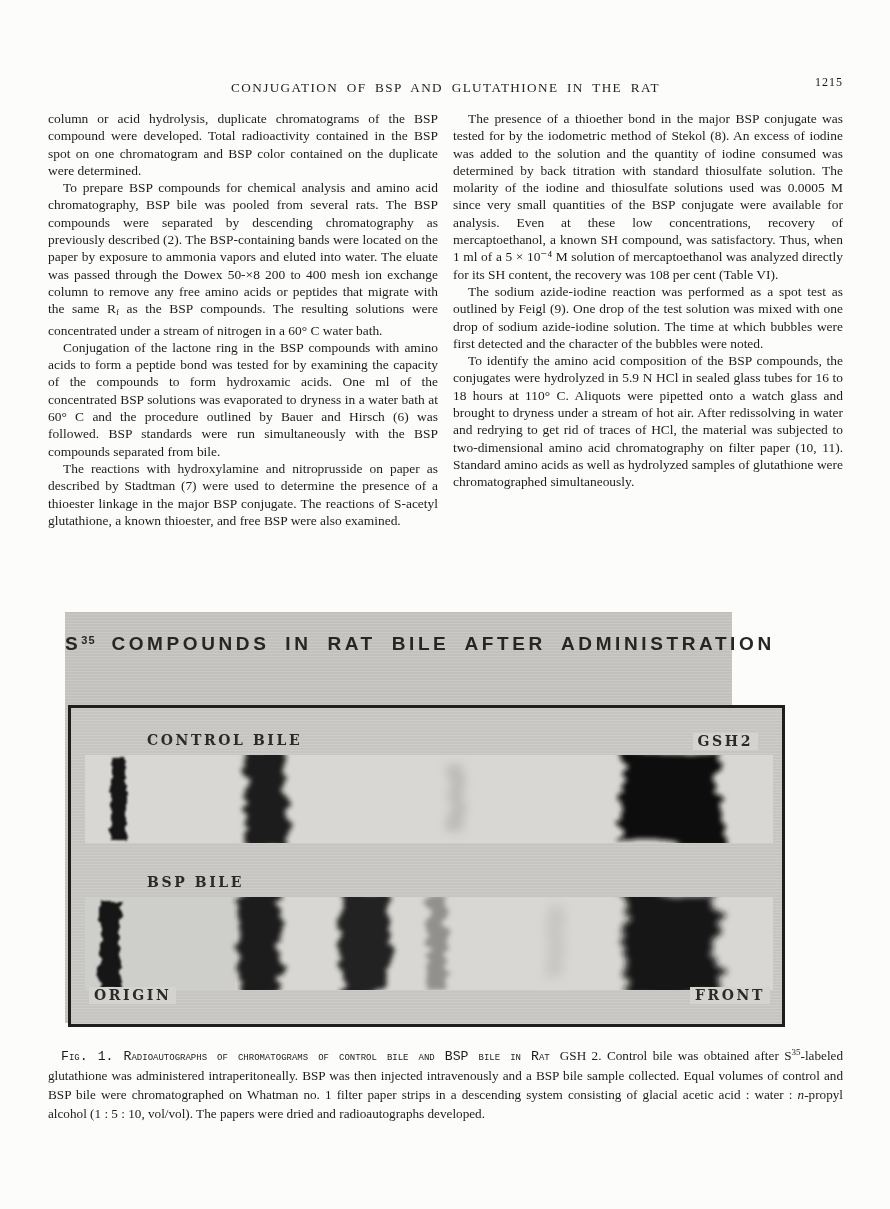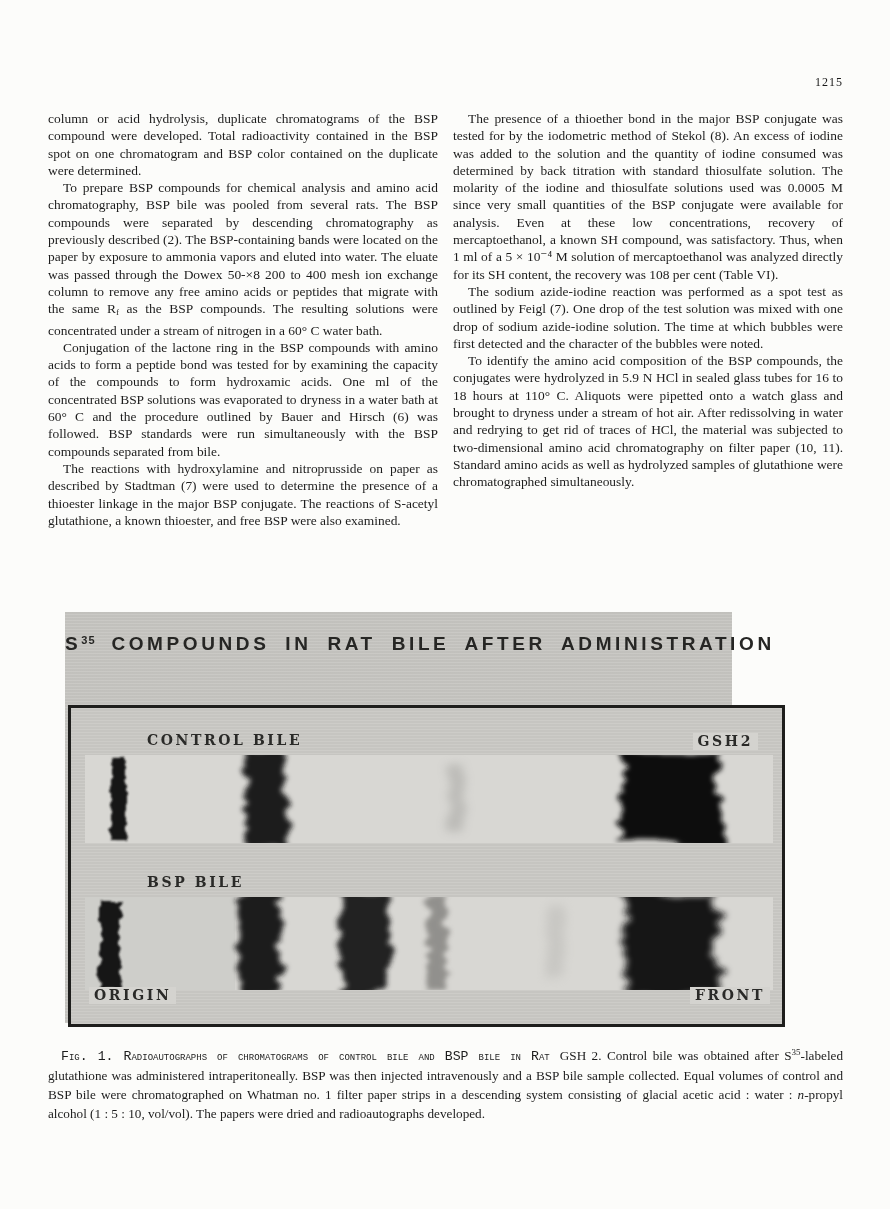--- a/index.html
+++ b/index.html
@@ -125,33 +125,34 @@
       <feTurbulence type="fractalNoise" baseFrequency="0.02 0.08" numOctaves="2" seed="17" result="n"></feTurbulence>
       <feDisplacementMap in="SourceGraphic" in2="n" scale="14"></feDisplacementMap>
       <feGaussianBlur stdDeviation="5"></feGaussianBlur>
     </filter>
   </defs>
 </svg>
 
 <div class="page">
 
   <div class="running-head">
+    <span class="rh-title">CONJUGATION OF BSP AND GLUTATHIONE IN THE RAT</span>
     <span class="rh-page">1215</span>
   </div>
 
   <div class="columns">
     <div class="col">
       <p class="noindent">column or acid hydrolysis, duplicate chromatograms of the BSP compound were developed. Total radioactivity contained in the BSP spot on one chromatogram and BSP color contained on the duplicate were determined.</p>
       <p><span>To prepare BSP compounds for chemical analysis and amino acid chromatography, BSP bile was pooled from several rats. The BSP compounds were separated by descending chromatography as previously described (2). The BSP-containing bands were located on the paper by exposure to ammonia vapors and eluted into water. The eluate was passed through the Dowex 50-×8 200 to 400 mesh ion exchange column to remove any free amino acids or peptides that migrate with the same R</span><sub class="rf">f</sub><span> as the BSP compounds. The resulting solutions were concentrated under a stream of nitrogen in a 60° C water bath.</span></p>
       <p>Conjugation of the lactone ring in the BSP compounds with amino acids to form a peptide bond was tested for by examining the capacity of the compounds to form hydroxamic acids. One ml of the concentrated BSP solutions was evaporated to dryness in a water bath at 60° C and the procedure outlined by Bauer and Hirsch (6) was followed. BSP standards were run simultaneously with the BSP compounds separated from bile.</p>
       <p>The reactions with hydroxylamine and nitroprusside on paper as described by Stadtman (7) were used to determine the presence of a thioester linkage in the major BSP conjugate. The reactions of S-acetyl glutathione, a known thioester, and free BSP were also examined.</p>
     </div>
     <div class="col">
       <p>The presence of a thioether bond in the major BSP conjugate was tested for by the iodometric method of Stekol (8). An excess of iodine was added to the solution and the quantity of iodine consumed was determined by back titration with standard thiosulfate solution. The molarity of the iodine and thiosulfate solutions used was 0.0005 M since very small quantities of the BSP conjugate were available for analysis. Even at these low concentrations, recovery of mercaptoethanol, a known SH compound, was satisfactory. Thus, when 1 ml of a 5 × 10⁻⁴ M solution of mercaptoethanol was analyzed directly for its SH content, the recovery was 108 per cent (Table VI).</p>
-      <p>The sodium azide-iodine reaction was performed as a spot test as outlined by Feigl (7). One drop of the test solution was mixed with one drop of sodium azide-iodine solution. The time at which bubbles were first detected and the character of the bubbles were noted.</p>
+      <p>The sodium azide-iodine reaction was performed as a spot test as outlined by Feigl (9). One drop of the test solution was mixed with one drop of sodium azide-iodine solution. The time at which bubbles were first detected and the character of the bubbles were noted.</p>
       <p>To identify the amino acid composition of the BSP compounds, the conjugates were hydrolyzed in 5.9 N HCl in sealed glass tubes for 16 to 18 hours at 110° C. Aliquots were pipetted onto a watch glass and brought to dryness under a stream of hot air. After redissolving in water and redrying to get rid of traces of HCl, the material was subjected to two-dimensional amino acid chromatography on filter paper (10, 11). Standard amino acids as well as hydrolyzed samples of glutathione were chromatographed simultaneously.</p>
     </div>
   </div>
 
   <div class="fig-photo">
     <div class="fig-titleblock">
       <div class="fig-title-line"><span>S</span><sup>35</sup><span> COMPOUNDS IN RAT BILE AFTER ADMINISTRATION</span></div>
     </div>
 
     <div class="fig-panel">

